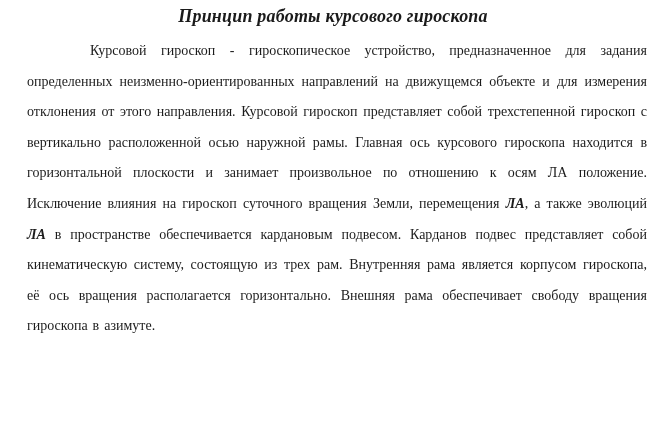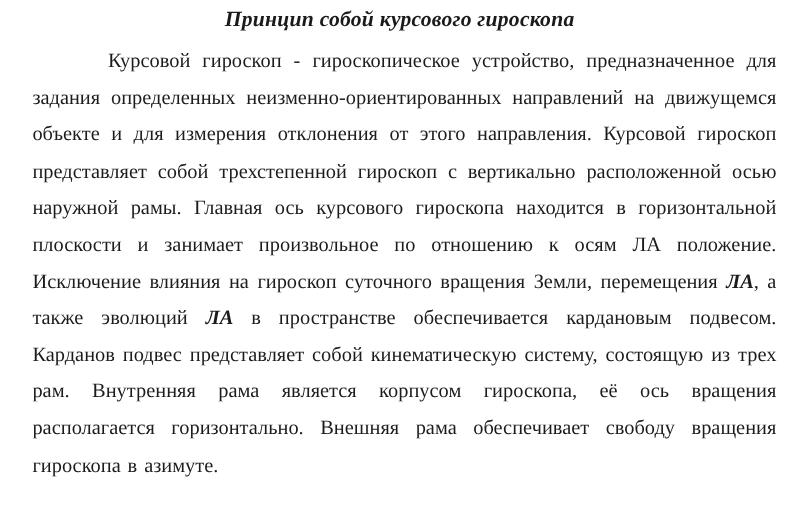--- a/index.html
+++ b/index.html
@@ -31,33 +31,33 @@
     letter-spacing: 0.2px;
   }
   .doc-paragraph {
     margin: 0;
     margin-top: 9px;
     padding-left: 27px;
     padding-right: 19px;
     text-align: justify;
     text-align-last: left;
     text-indent: 63px;
-    font-size: 17px;
+    font-size: 14px;
     line-height: 30.6px;
     color: #1c1c1c;
     word-spacing: 1.5px;
   }
   .run {
     font-style: normal;
     font-weight: normal;
   }
   .run.bi {
     font-style: italic;
     font-weight: bold;
   }
 </style>
 </head>
 <body>
 
 <div class="page">
-  <h1 class="doc-title">Принцип собой курсового гироскопа</h1>
+  <h1 class="doc-title">Принцип работы курсового гироскопа</h1>
   <p class="doc-paragraph"><span class="run">Курсовой гироскоп - гироскопическое устройство, предназначенное для задания определенных неизменно-ориентированных направлений на движущемся объекте и для измерения отклонения от этого направления. Курсовой гироскоп представляет собой трехстепенной гироскоп с вертикально расположенной осью наружной рамы. Главная ось курсового гироскопа находится в горизонтальной плоскости и занимает произвольное по отношению к осям ЛА положение. Исключение влияния на гироскоп суточного вращения Земли, перемещения </span><span class="run bi">ЛА</span><span class="run">, а также эволюций </span><span class="run bi">ЛА</span><span class="run"> в пространстве обеспечивается кардановым подвесом. Карданов подвес представляет собой кинематическую систему, состоящую из трех рам. Внутренняя рама является корпусом гироскопа, её ось вращения располагается горизонтально. Внешняя рама обеспечивает свободу вращения гироскопа в азимуте.</span></p>
 </div>
 
 </body></html>

